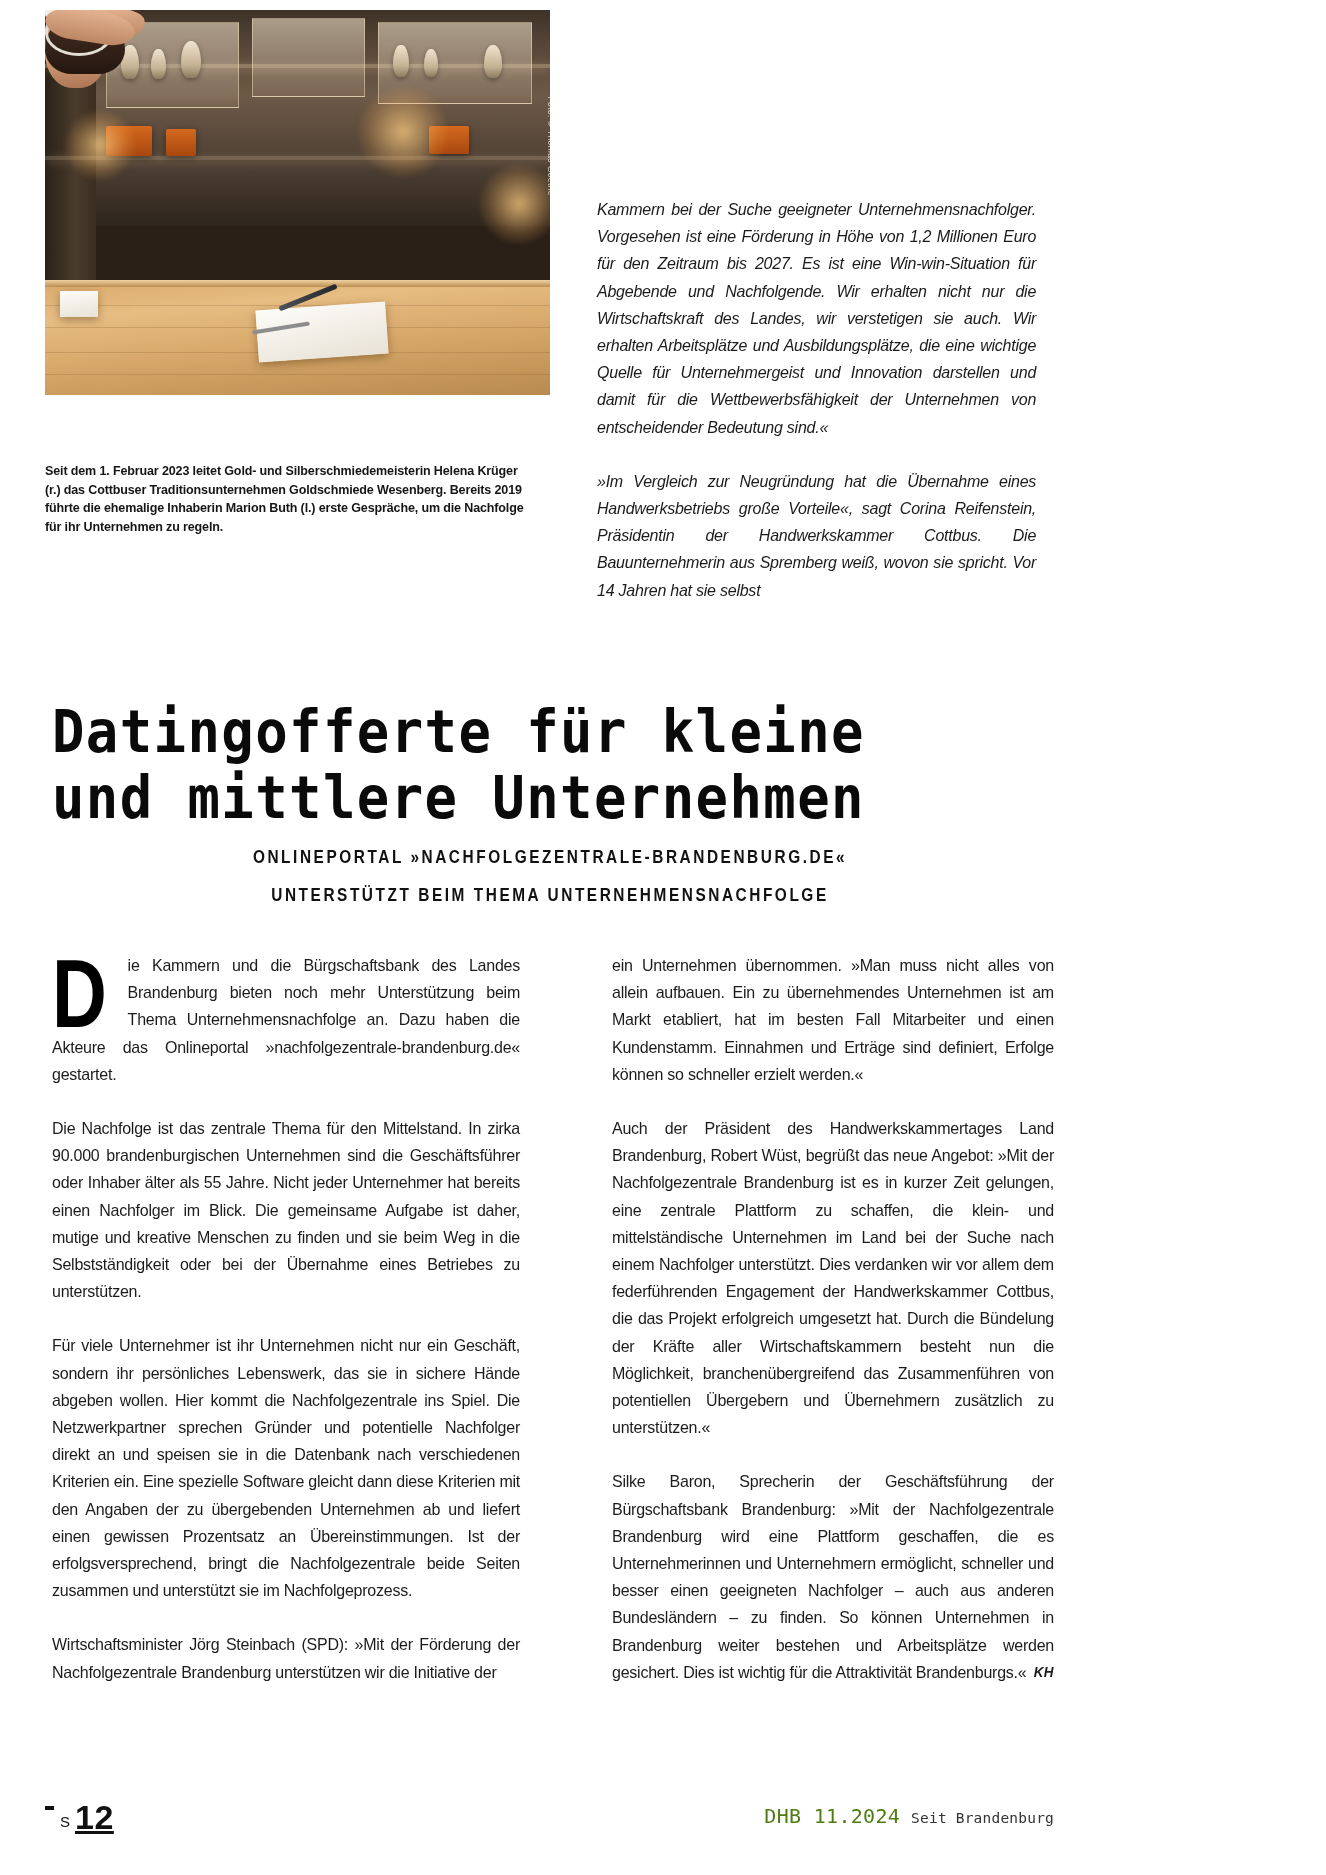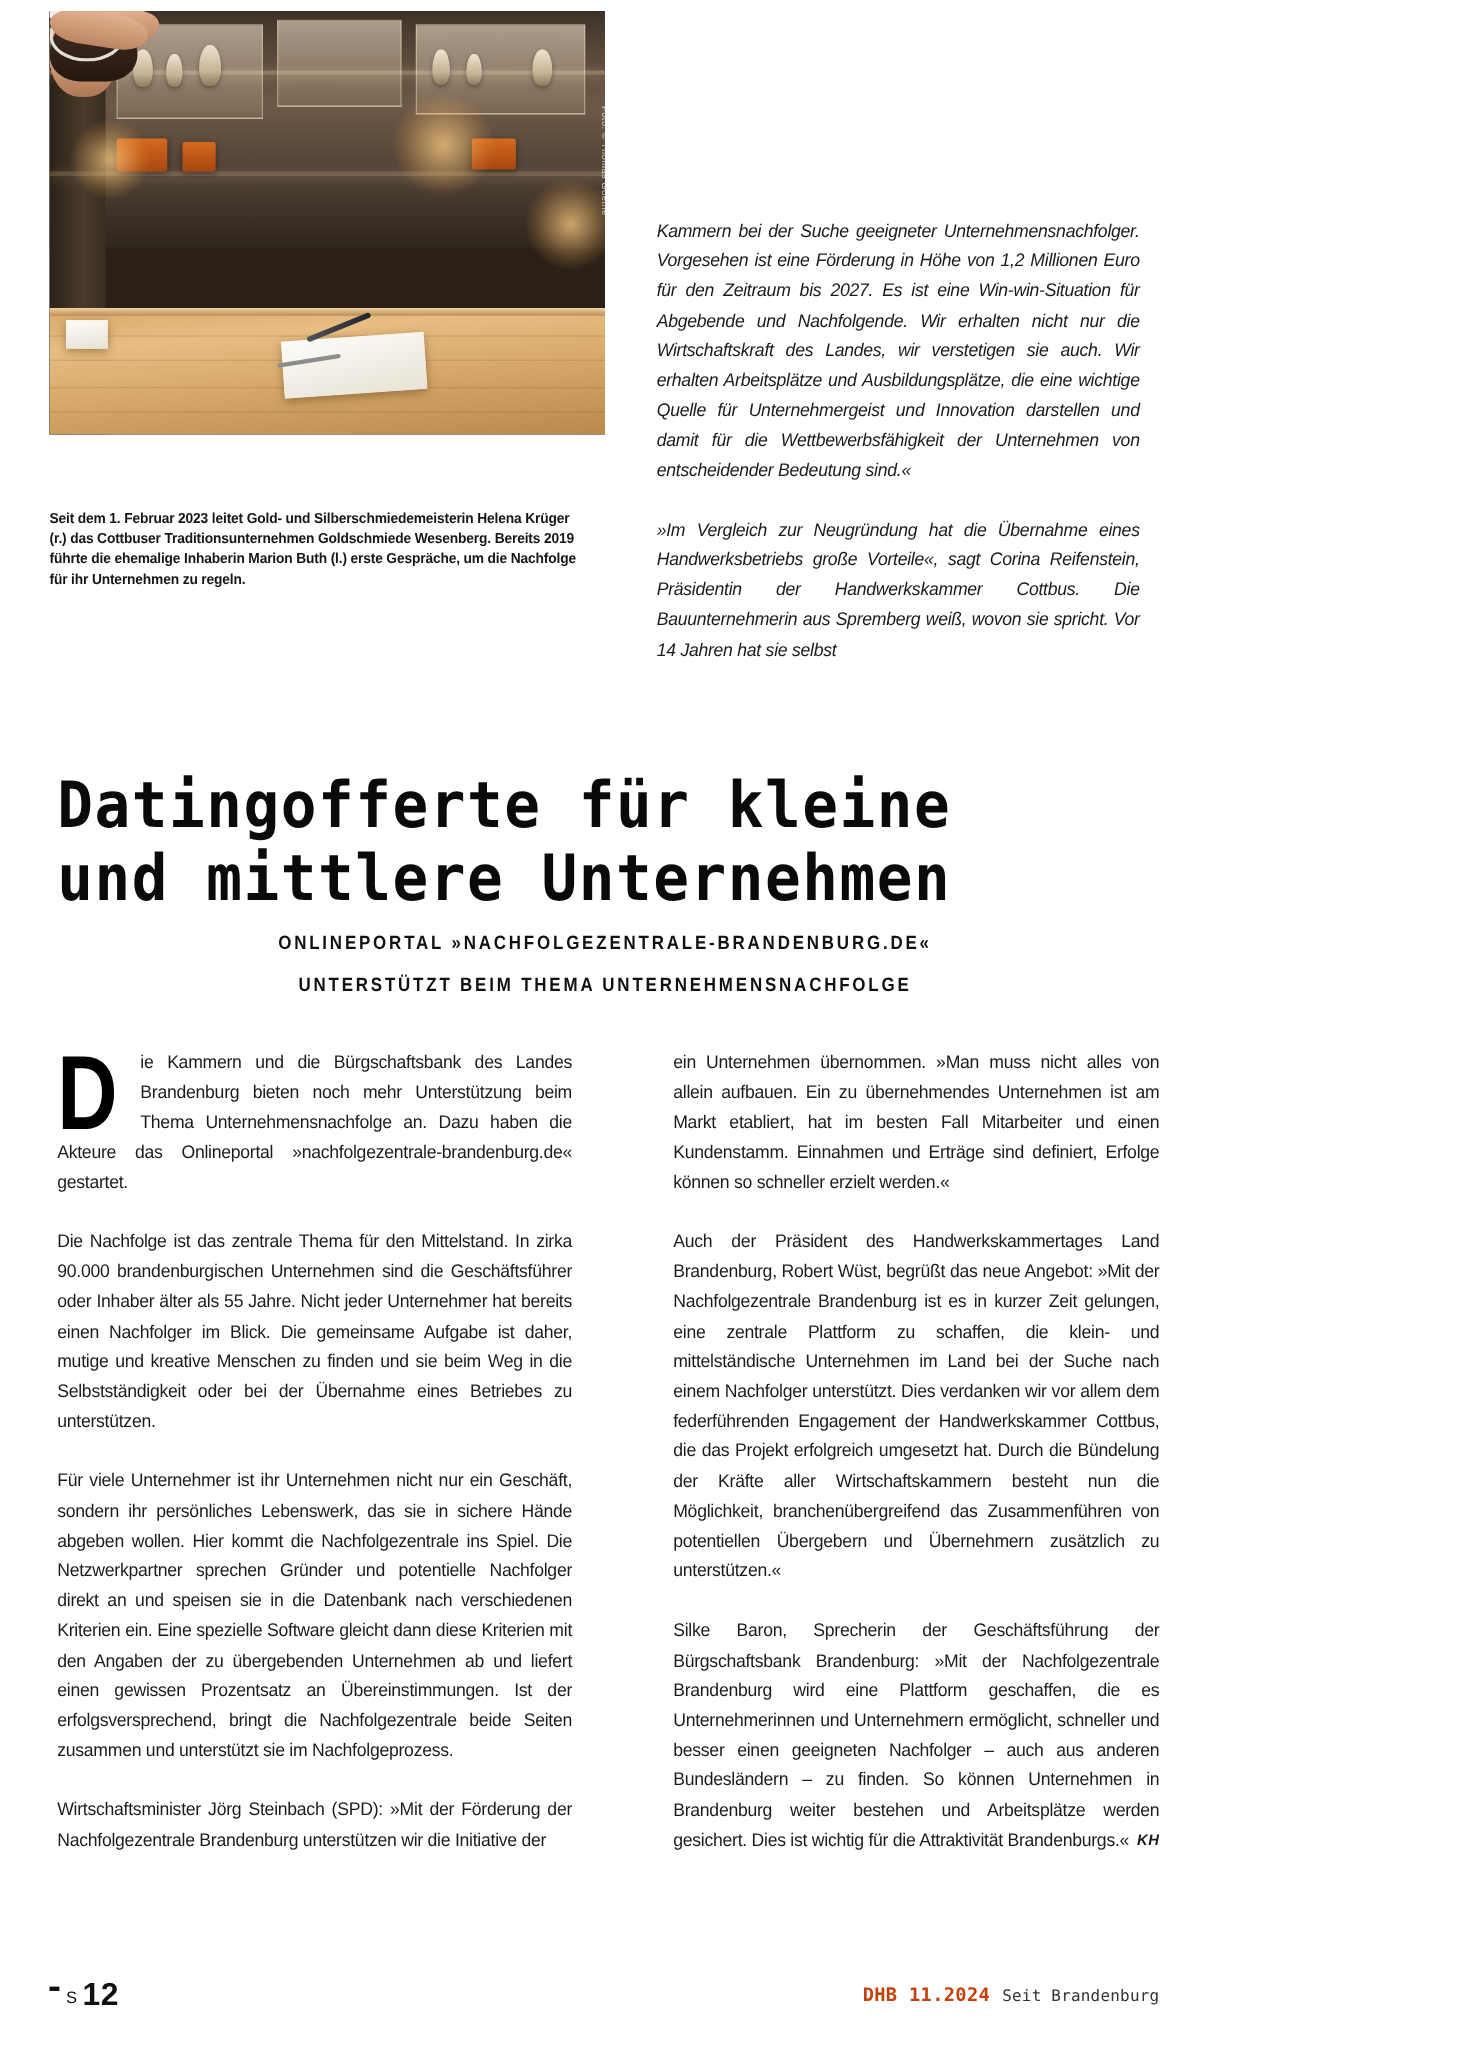--- a/index.html
+++ b/index.html
@@ -278,40 +278,41 @@
     font-family: "Liberation Sans", sans-serif;
     color: #111;
     white-space: nowrap;
   }
   .folio .s-mark {
     font-size: 15px;
     letter-spacing: 1px;
     vertical-align: 2px;
   }
   .folio .pagenum {
-    font-size: 29px;
+    font-size: 34px;
     font-weight: bold;
     letter-spacing: 0.5px;
     margin-left: 4px;
+    text-decoration: underline;
   }
   .footer-group {
     position: absolute;
     right: 272px;
     top: 1804px;
     display: flex;
     align-items: baseline;
     gap: 11px;
     white-space: nowrap;
   }
   .footer-issue {
     font-family: "DejaVu Sans Mono", monospace;
-    font-size: 17px;
-    font-weight: bold;
+    font-size: 20px;
+    font-weight: normal;
     letter-spacing: 0.3px;
-    color: #c2410c;
+    color: #4d7c0f;
   }
   .footer-region {
     font-family: "DejaVu Sans Mono", monospace;
     font-size: 14.5px;
     color: #333;
     letter-spacing: 0.2px;
   }
 </style>
 </head>
 <body>

